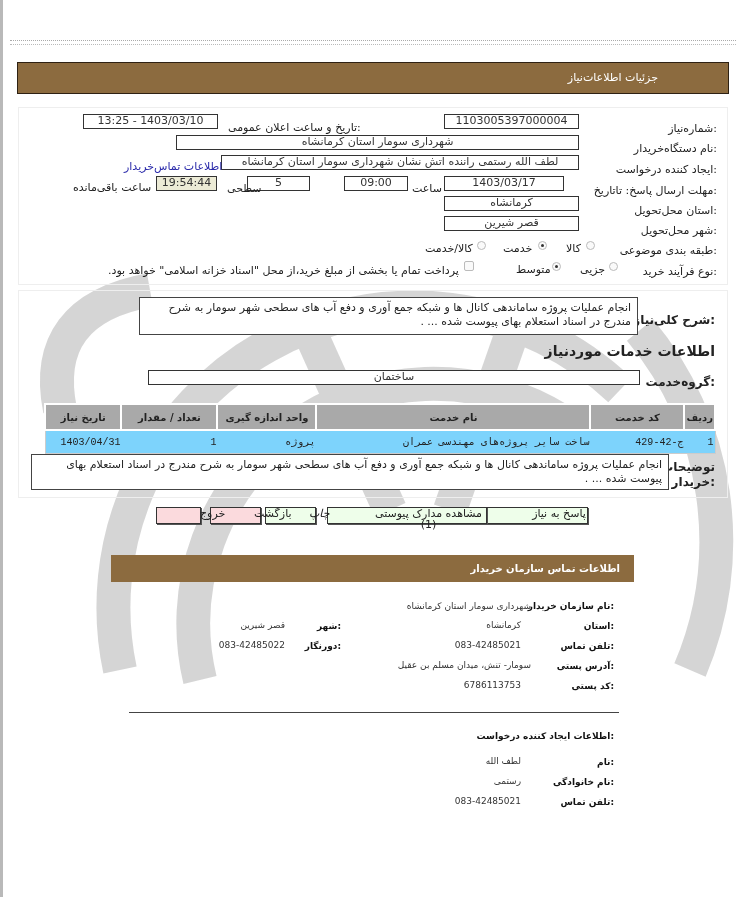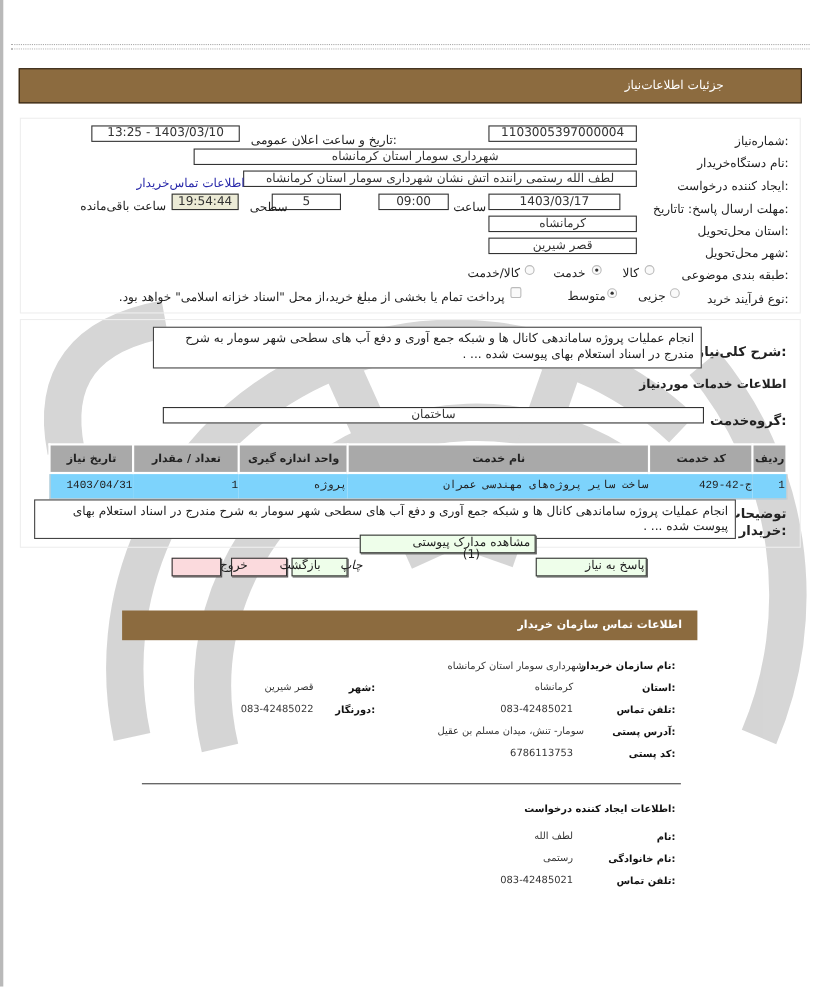--- a/index.html
+++ b/index.html
@@ -105,21 +105,21 @@
 <div class="radio on" style="left:552px;top:262px;"></div>
 <span class="abs lbl" style="left:516px;top:263px;">متوسط</span>
 <div class="check" style="left:464px;top:261px;"></div>
 <span class="abs lbl" style="left:108px;top:264px;direction:rtl;">پرداخت تمام یا بخشی از مبلغ خرید،از محل "اسناد خزانه اسلامی" خواهد بود.</span>
 
 <div class="panel2"></div>
 
 <span class="abs bold" style="right:30px;top:313px;font-size:12px;">شرح کلی‌نیاز:</span>
 <div class="textarea" style="left:139px;top:297px;width:499px;height:38px;">انجام عملیات پروژه ساماندهی کانال ها و شبکه جمع آوری و دفع آب های سطحی شهر سومار به شرح مندرج در اسناد استعلام بهای پیوست شده ... .</div>
 
-<span class="abs bold" style="right:30px;top:343px;font-size:11px;">اطلاعات خدمات موردنیاز</span>
+<span class="abs bold" style="right:30px;top:343px;font-size:14px;">اطلاعات خدمات موردنیاز</span>
 
 <span class="abs bold" style="right:30px;top:375px;font-size:12px;">گروه‌خدمت:</span>
 <div class="field" style="left:148px;top:370px;width:492px;height:15px;">ساختمان</div>
 
 <table class="svc">
   <thead>
     <tr>
       <th style="width:22px;">ردیف</th>
       <th style="width:90px;">کد خدمت</th>
       <th style="width:270px;">نام خدمت</th>
@@ -138,21 +138,21 @@
       <td>1403/04/31</td>
     </tr>
   </tbody>
 </table>
 
 <span class="abs bold" style="right:30px;top:460px;font-size:12px;">توضیحات</span>
 <span class="abs bold" style="right:30px;top:475px;font-size:12px;">خریدار:</span>
 <div class="textarea" style="left:31px;top:454px;width:638px;height:36px;">انجام عملیات پروژه ساماندهی کانال ها و شبکه جمع آوری و دفع آب های سطحی شهر سومار به شرح مندرج در اسناد استعلام بهای پیوست شده ... .</div>
 
 <div class="btn green" style="left:487px;top:507px;width:101px;">پاسخ به نیاز</div>
-<div class="btn green" style="left:327px;top:486px;width:160px;">مشاهده مدارک پیوستی (1)</div>
+<div class="btn green" style="left:327px;top:507px;width:160px;">مشاهده مدارک پیوستی (1)</div>
 <div class="btn green" style="left:265px;top:507px;width:51px;font-style:italic;">چاپ</div>
 <div class="btn pink" style="left:210px;top:507px;width:51px;">بازگشت</div>
 <div class="btn pink" style="left:156px;top:507px;width:42px;">خروج</div>
 
 <div class="header-bar2">
   <span>اطلاعات تماس سازمان خریدار</span>
 </div>
 
 <span class="info-lbl" style="right:131px;top:601px;">نام سازمان خریدار:</span>
 <span class="info-val" style="right:214px;top:601px;">شهرداری سومار استان کرمانشاه</span>

